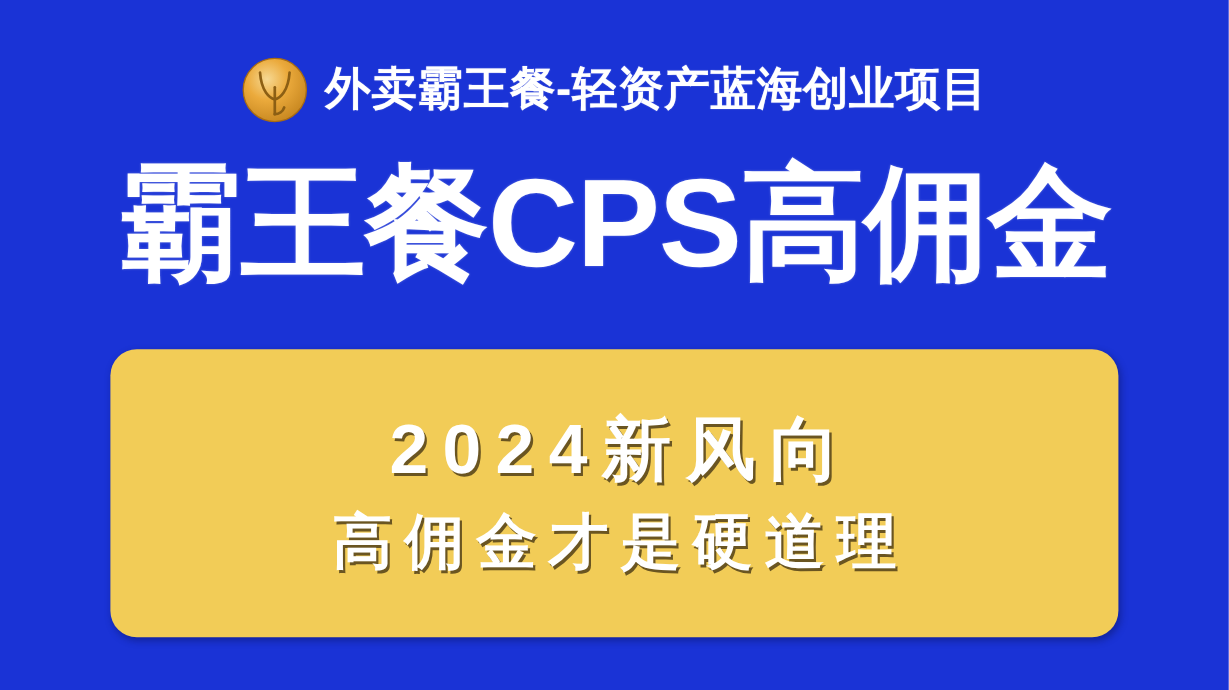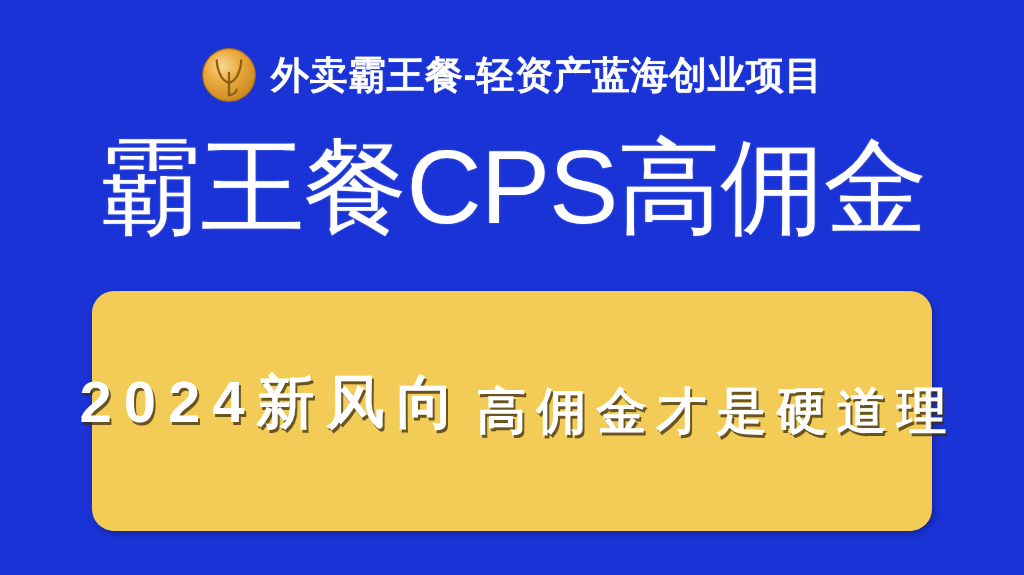--- a/index.html
+++ b/index.html
@@ -52,40 +52,40 @@
   }
 
   
   #headline {
     position: absolute;
     left: 0;
     top: 128px;
     width: 1024px;
     text-align: center;
     font-size: 104px;
-    font-weight: 400;
+    font-weight: 700;
     color: #FFFFFF;
     line-height: 1.15;
     white-space: nowrap;
     letter-spacing: -1px;
     text-shadow: 0 0 2px rgba(255,255,255,0.35);
   }
 
   
   #highlight-panel {
     position: absolute;
     left: 92px;
     top: 291px;
     width: 840px;
     height: 240px;
     background: #F2CC57;
     border-radius: 22px;
     box-shadow: 2px 3px 6px rgba(10, 20, 90, 0.45);
     display: flex;
-    flex-direction: row;
+    flex-direction: column;
     align-items: center;
     justify-content: center;
   }
 
   .panel-line {
     color: #FFFFFF;
     font-weight: 700;
     white-space: nowrap;
     text-shadow: 2px 3px 0 rgba(60, 45, 15, 0.75);
   }

